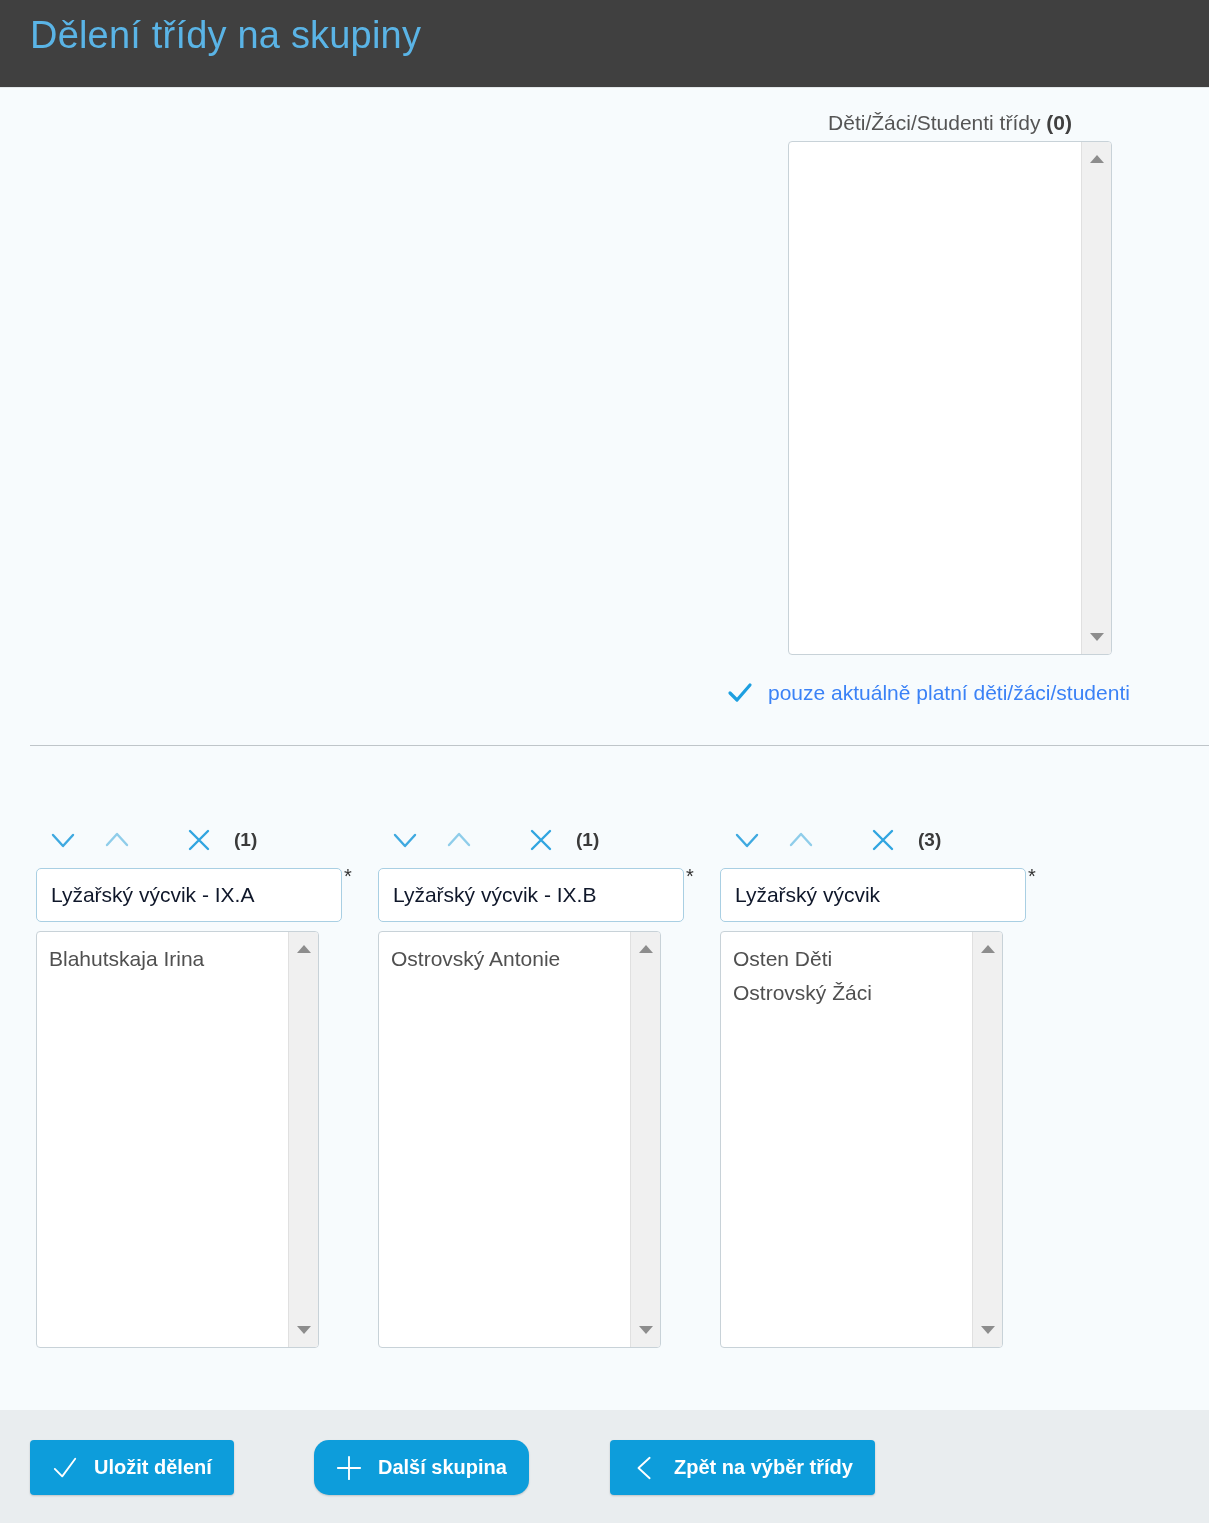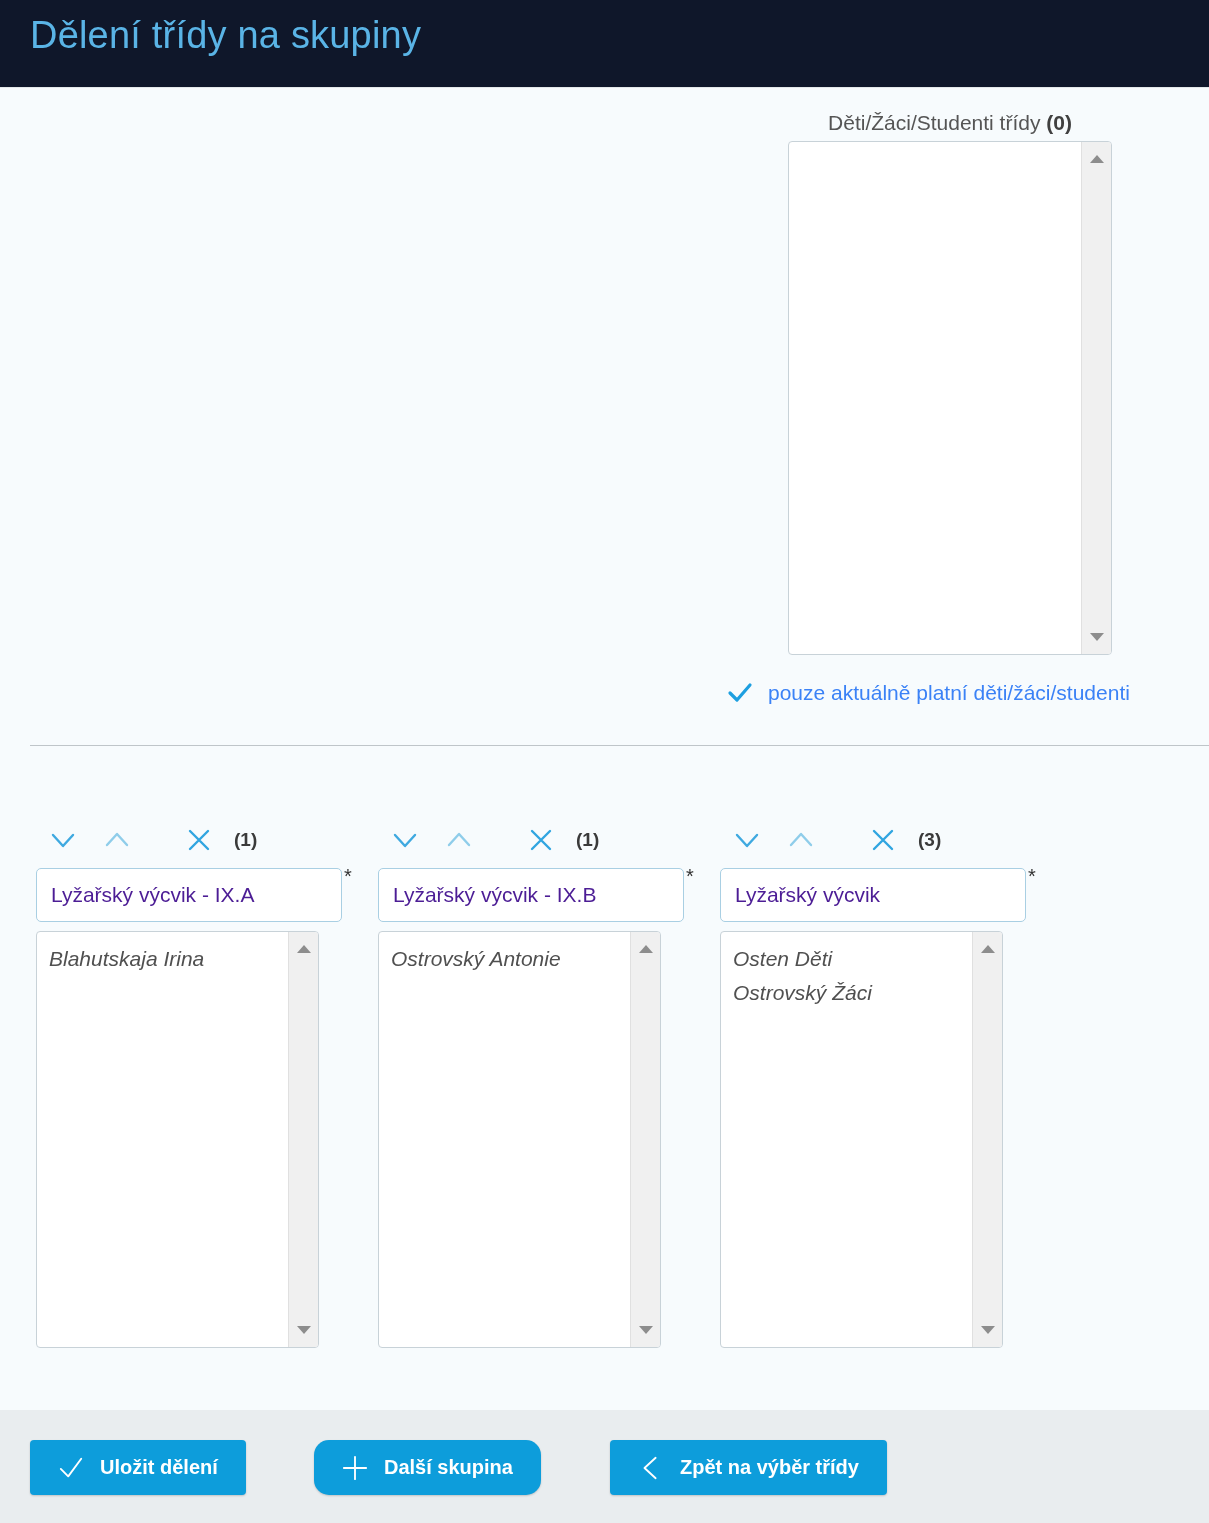--- a/index.html
+++ b/index.html
@@ -16,21 +16,21 @@
     position: relative;
   }
 
   
   .page-header {
     position: absolute;
     left: 0;
     top: 0;
     width: 1209px;
     height: 88px;
-    background: #0f172a;
+    background: #404040;
     border-bottom: 1px solid #e3e8ea;
     box-sizing: border-box;
   }
   .page-title {
     position: absolute;
     left: 30px;
     top: 14px;
     font-size: 38px;
     font-weight: 300;
     color: #5ab4e6;
@@ -107,21 +107,20 @@
   .tri.down { border-top: 8px solid #8d8d8d; }
 
   .listbox-items {
     position: absolute;
     left: 0;
     top: 0;
     right: 30px;
     bottom: 0;
     padding: 10px 0 0 12px;
     box-sizing: border-box;
-    font-style: italic;
   }
   .list-item {
     font-size: 21px;
     line-height: 34px;
     color: #505050;
     white-space: nowrap;
   }
 
   
   .checkbox-row {
@@ -211,21 +210,21 @@
     left: 0;
     top: 0;
     width: 306px;
     height: 54px;
     box-sizing: border-box;
     border: 1px solid #a9cfe3;
     border-radius: 5px;
     background: #ffffff;
     font-family: "Liberation Sans", sans-serif;
     font-size: 21px;
-    color: #4c1d95;
+    color: #0f172a;
     padding: 16px 14px;
     outline: none;
   }
   .required-star {
     position: absolute;
     left: 308px;
     top: -2px;
     font-size: 20px;
     color: #333;
     line-height: 20px;
@@ -253,21 +252,21 @@
     height: 55px;
     background: #0d9ddb;
     border: none;
     border-radius: 4px;
     color: #ffffff;
     font-family: "Liberation Sans", sans-serif;
     font-size: 20px;
     font-weight: bold;
     display: flex;
     align-items: center;
-    padding: 0 28px;
+    padding: 0 22px;
     gap: 16px;
     cursor: pointer;
     box-shadow: 0 1px 2px rgba(0,0,0,0.18);
     white-space: nowrap;
   }
   .btn-save { left: 30px; }
   .btn-add { left: 314px; border-radius: 15px; }
   .btn-back { left: 610px; gap: 16px; }
   .btn-icon {
     width: 26px;

